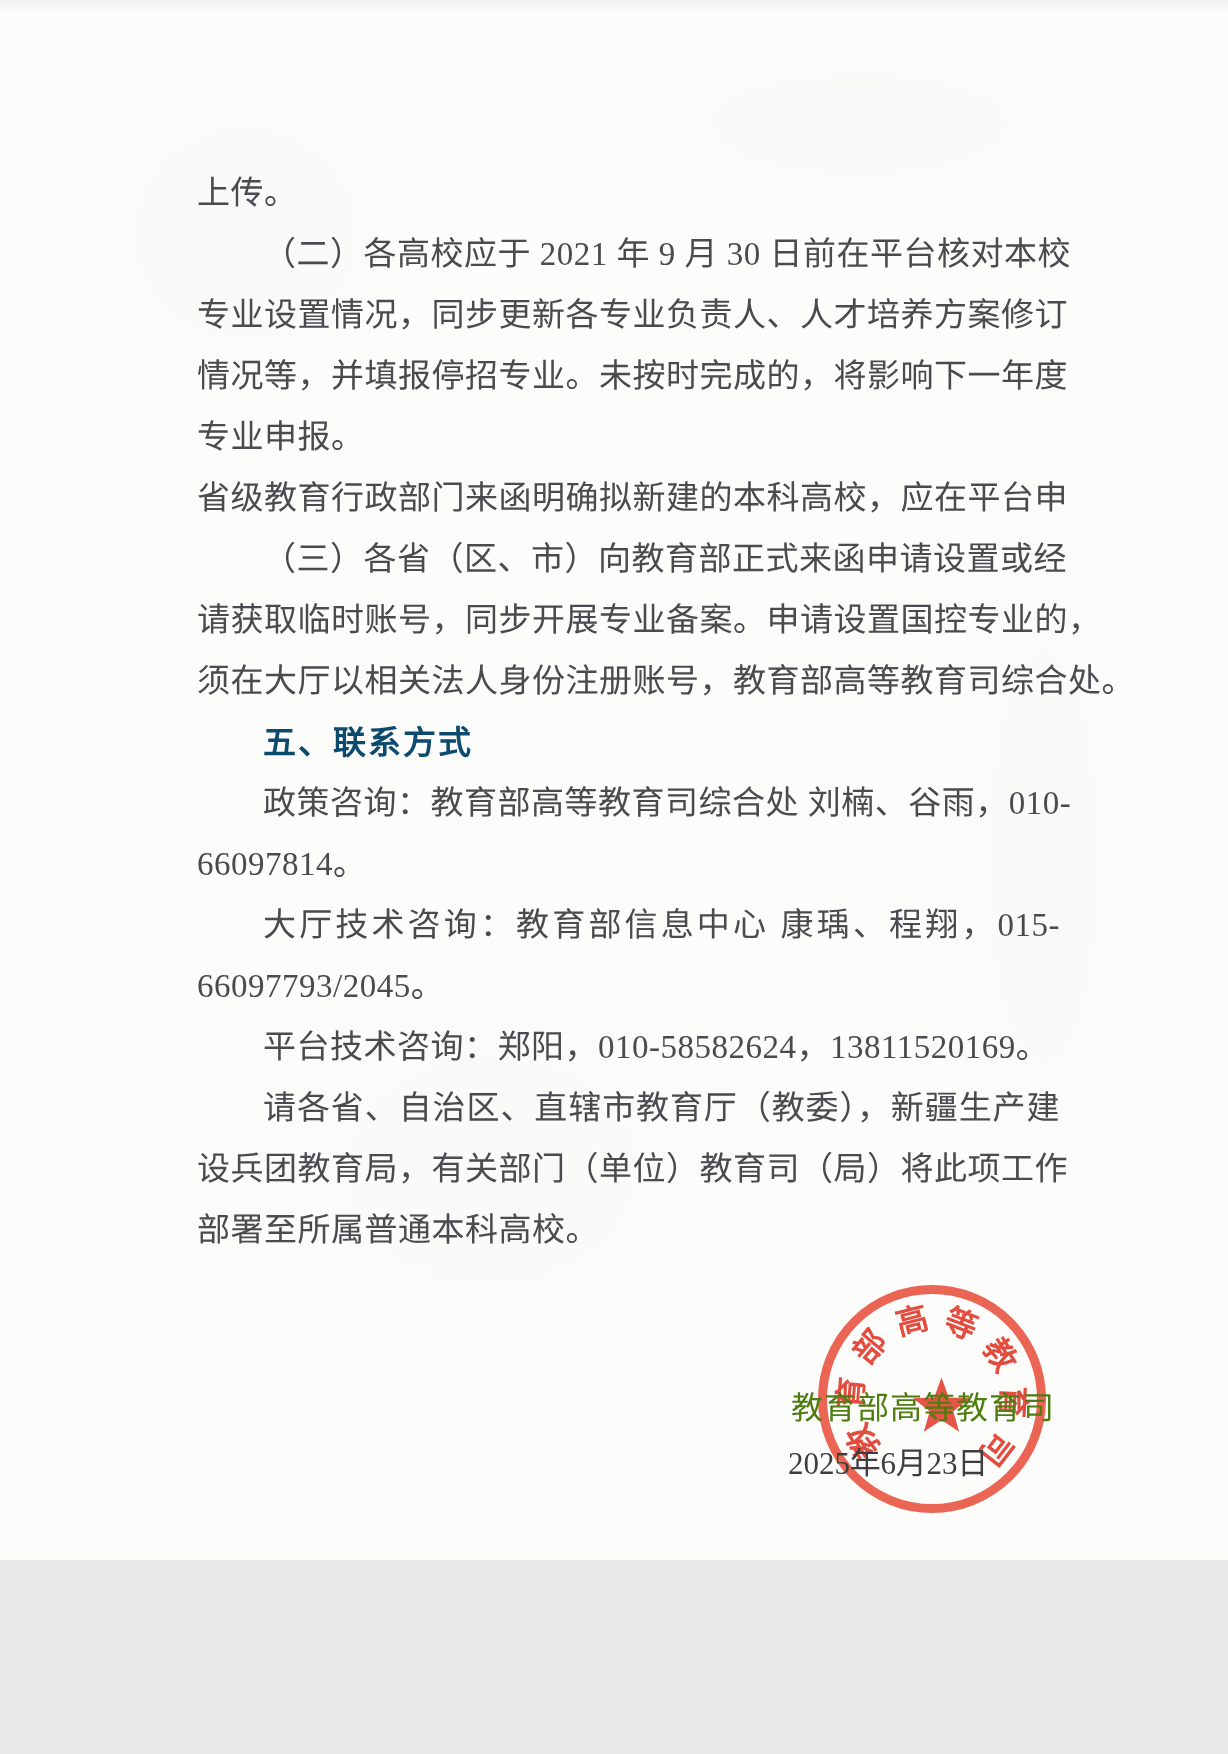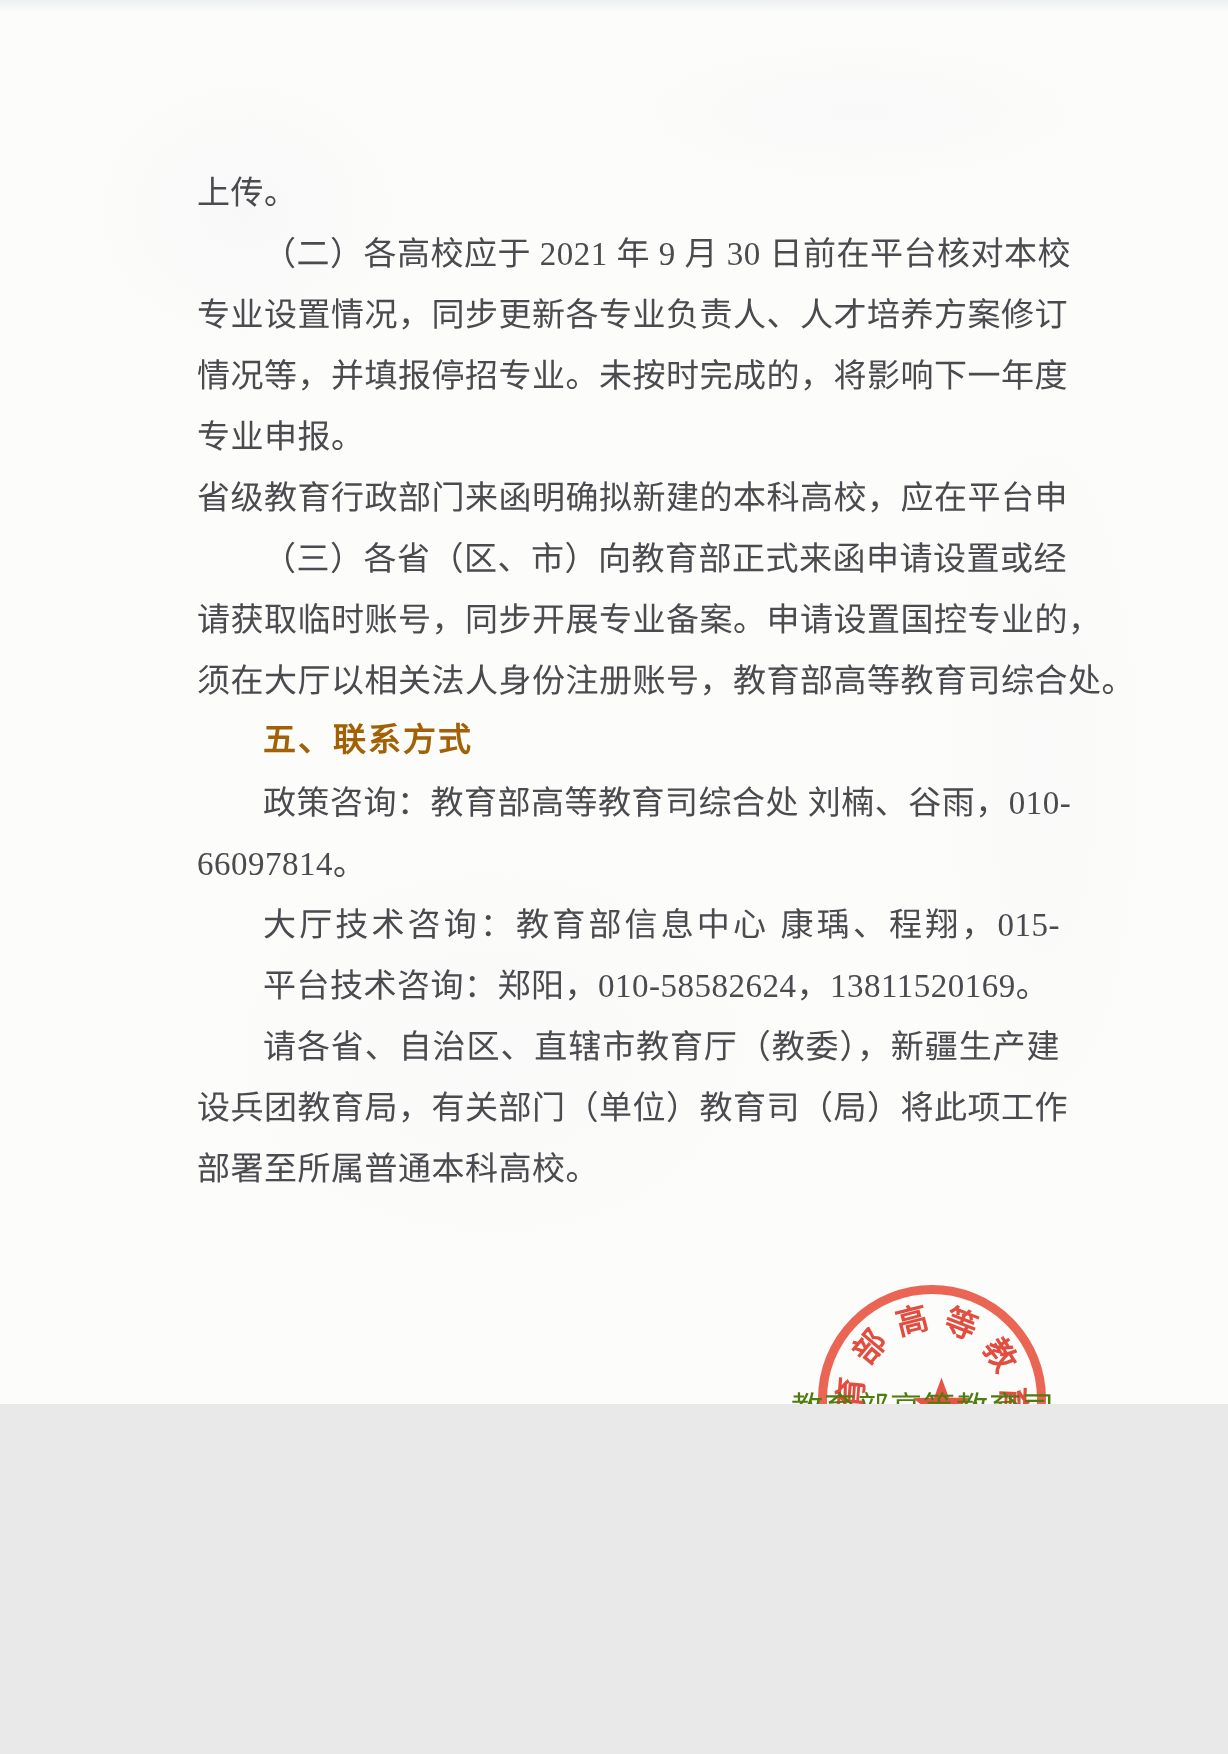--- a/index.html
+++ b/index.html
@@ -1,18 +1,18 @@
 <!DOCTYPE html>
 <html lang="zh-CN" style="--ink: #4a4a4f;"><head>
 <meta charset="utf-8">
 <style>
   html,body{margin:0;padding:0;background:#e9e9e9;}
   .page{
     position:relative;
-    width:1228px;height:1404px;
+    width:1228px;height:1560px;
     margin:0 auto;
     background:#fcfcfb;
     overflow:hidden;
     font-family:"Liberation Serif","DejaVu Serif",serif;
   }
   
   .page::before{
     content:"";
     position:absolute;inset:0;
     background:
@@ -38,23 +38,23 @@
   }
   .line{
     text-align:justify;
     text-align-last:justify;
     white-space:nowrap;
     height:61px;
   }
   .line.last{ text-align-last:left; }
   .line.indent{ padding-left:66px; }
   .line.heading{
-    font-family:Liberation Mono, monospace;
+    font-family:Liberation Sans, sans-serif;
     font-weight:700;
-    color:#a16207;
+    color:#0c4a6e;
     text-align-last:left;
     letter-spacing:2px;
   }
 
   
   .sig-org{
     position:absolute;
     left:791px;top:1388px;
     font-size:32px;line-height:40px;
     letter-spacing:1px;
@@ -122,20 +122,21 @@
       <div class="line">情况等，并填报停招专业。未按时完成的，将影响下一年度</div>
       <div class="line last">专业申报。</div>
       <div class="line">省级教育行政部门来函明确拟新建的本科高校，应在平台申</div>
       <div class="line indent">（三）各省（区、市）向教育部正式来函申请设置或经</div>
       <div class="line">请获取临时账号，同步开展专业备案。申请设置国控专业的，</div>
       <div class="line last">须在大厅以相关法人身份注册账号，教育部高等教育司综合处。</div>
       <div class="line heading indent last">五、联系方式</div>
       <div class="line indent">政策咨询：教育部高等教育司综合处 刘楠、谷雨，010-</div>
       <div class="line last">66097814。</div>
       <div class="line indent">大厅技术咨询：教育部信息中心 康瑀、程翔，015-</div>
+      <div class="line last">66097793/2045。</div>
       <div class="line indent last">平台技术咨询：郑阳，010-58582624，13811520169。</div>
       <div class="line indent">请各省、自治区、直辖市教育厅（教委），新疆生产建</div>
       <div class="line">设兵团教育局，有关部门（单位）教育司（局）将此项工作</div>
       <div class="line last">部署至所属普通本科高校。</div>
     </div>
 
   <div class="seal">
     <div class="seal-inner">
         <span class="seal-char" style="left: 44.5694px; top: 155.718px; transform: translate(-50%, -50%) rotate(-121deg);">教</span>
         <span class="seal-char" style="left: 33.2577px; top: 107.544px; transform: translate(-50%, -50%) rotate(-85.4286deg);">育</span>

